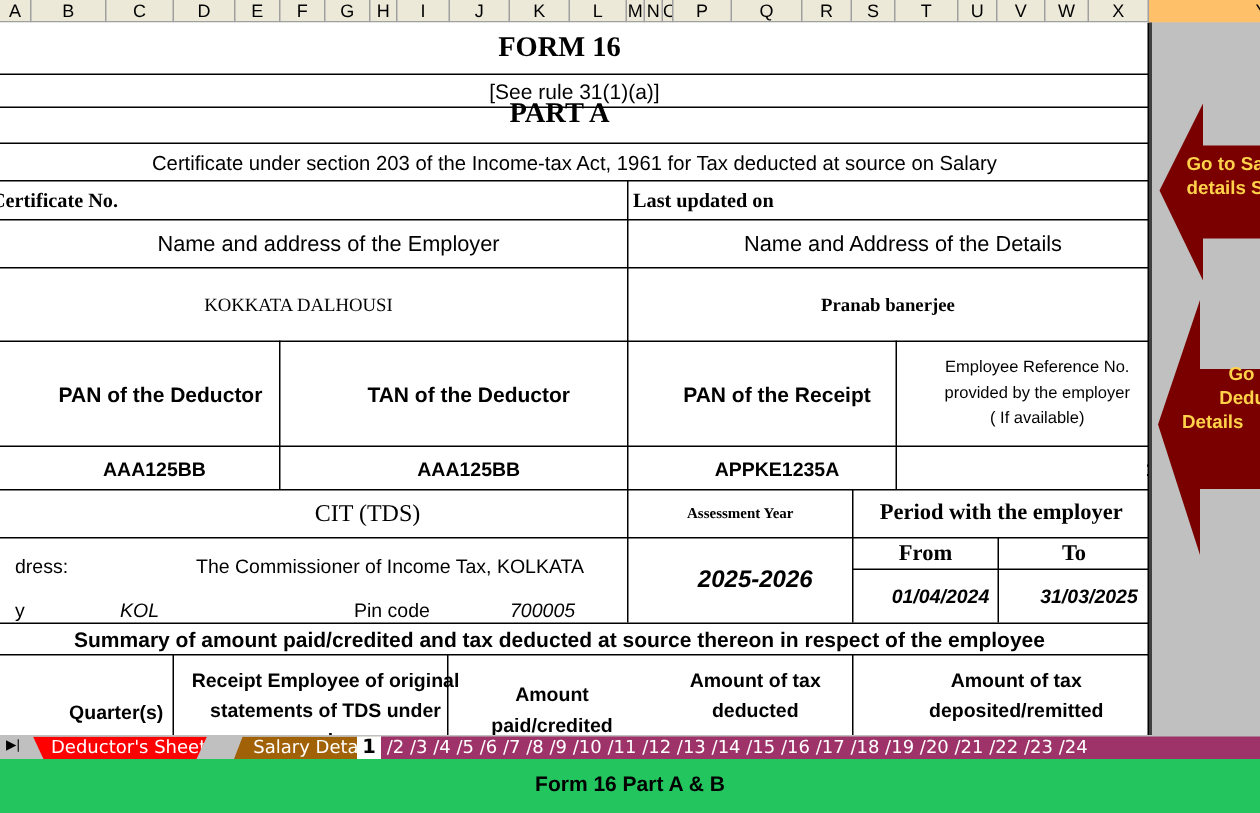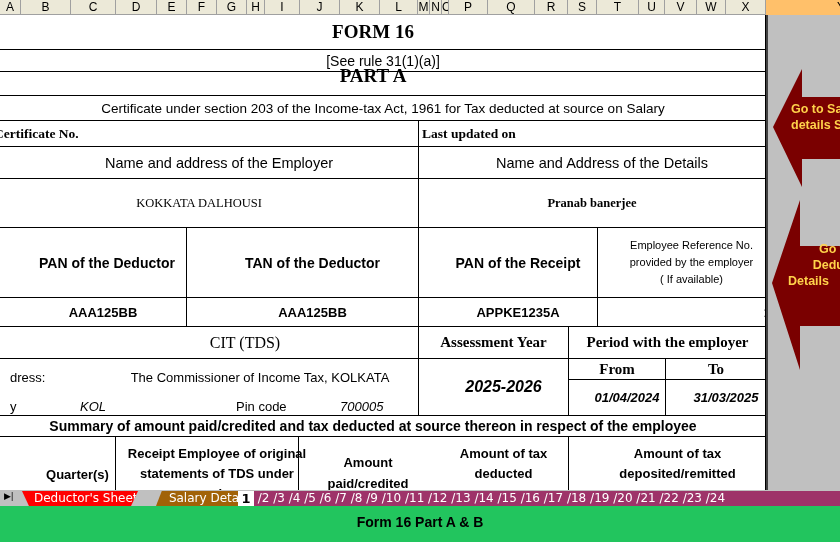--- a/index.html
+++ b/index.html
@@ -116,21 +116,21 @@
     <span>provided by the employer</span>
     <span>( If available)</span>
   </div>
 
   <div class="cell sans" style="left:0;top:283px;width:186px;height:28px;font-size:13px;font-weight:bold;padding-left:0;">AAA125BB</div>
   <div class="cell sans" style="left:187px;top:283px;width:231px;height:28px;font-size:13px;font-weight:bold;">AAA125BB</div>
   <div class="cell sans" style="left:419px;top:283px;width:178px;height:28px;font-size:13px;font-weight:bold;">APPKE1235A</div>
   <div class="cell sans" style="left:598px;top:283px;width:163px;height:28px;font-size:13px;font-weight:bold;justify-content:flex-end;">1</div>
 
   <div class="cell serif" style="left:0;top:312px;width:418px;height:31px;font-size:16px;padding-left:20px;margin-left:26px;">CIT (TDS)</div>
-  <div class="cell serif" style="left:419px;top:312px;width:149px;height:31px;font-size:15px;font-weight:bold;">Assessment Year</div>
+  <div class="cell serif" style="left:419px;top:312px;width:149px;height:31px;font-size:10px;font-weight:bold;">Assessment Year</div>
   <div class="cell serif" style="left:569px;top:312px;width:197px;height:31px;font-size:15px;font-weight:bold;">Period with the employer</div>
 
   <div class="cell sans" style="left:0;top:352px;width:60px;height:20px;justify-content:flex-start;font-size:13px;">dress:</div>
   <div class="cell sans" style="left:100px;top:352px;width:300px;height:20px;font-size:13px;">The Commissioner of Income Tax, KOLKATA</div>
   <div class="cell sans" style="left:0;top:382px;width:20px;height:18px;justify-content:flex-start;font-size:13px;">y</div>
   <div class="cell sans" style="left:70px;top:382px;width:40px;height:18px;justify-content:flex-start;font-size:13px;font-style:italic;">KOL</div>
   <div class="cell sans" style="left:226px;top:382px;width:70px;height:18px;font-size:13px;justify-content:flex-start;">Pin code</div>
   <div class="cell sans" style="left:330px;top:382px;width:60px;height:18px;font-size:13px;font-style:italic;justify-content:flex-start;">700005</div>
 
   <div class="cell sans" style="left:419px;top:344px;width:149px;height:56px;font-size:16px;font-weight:bold;font-style:italic;">2025-2026</div>

